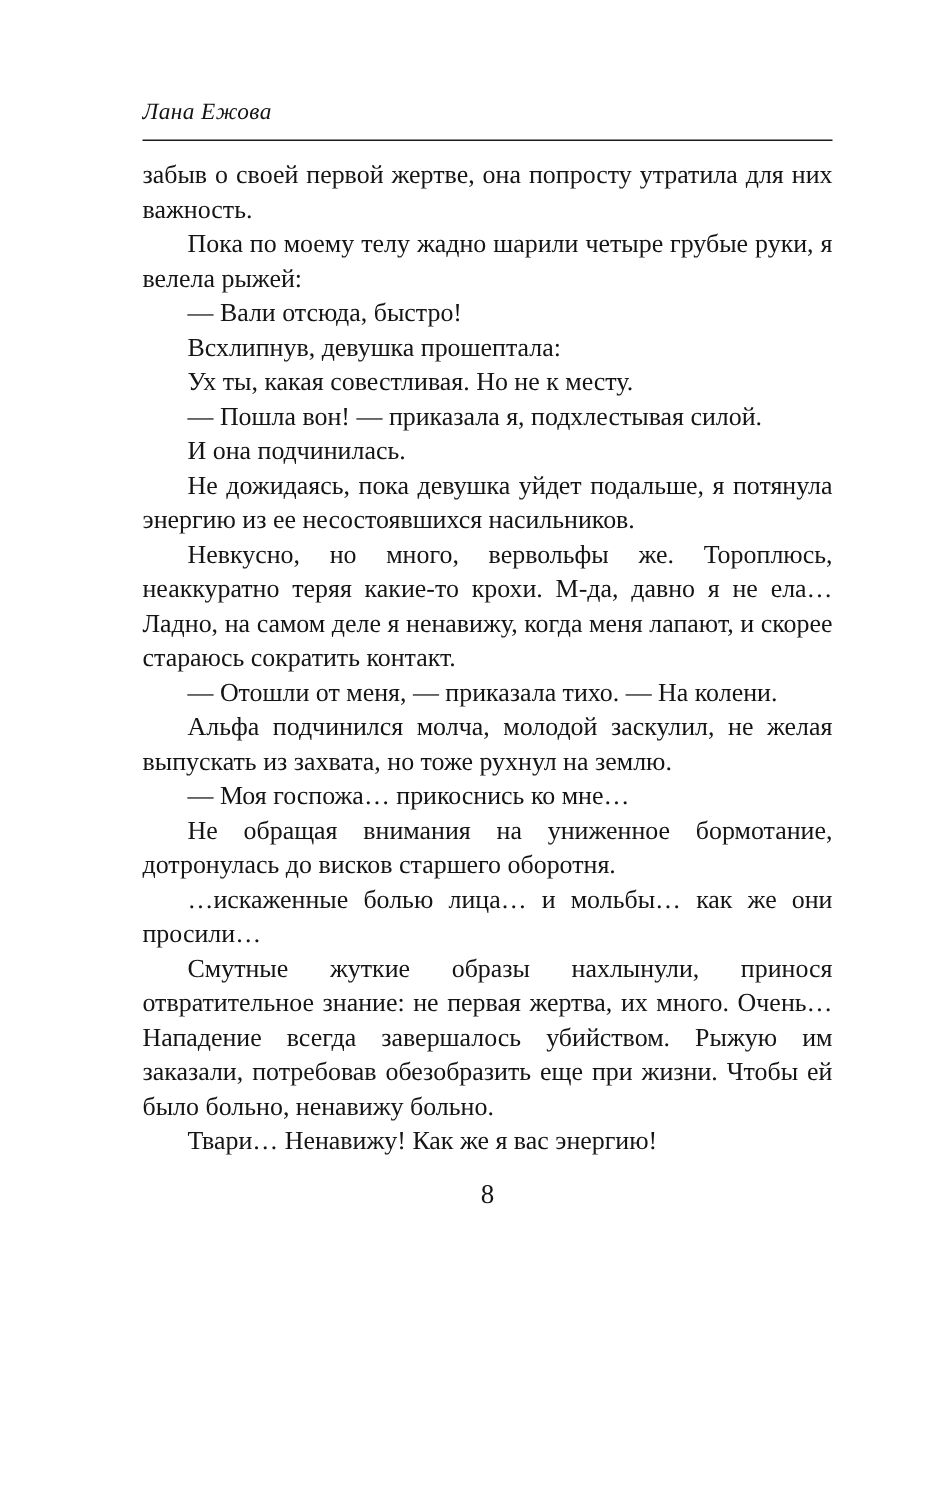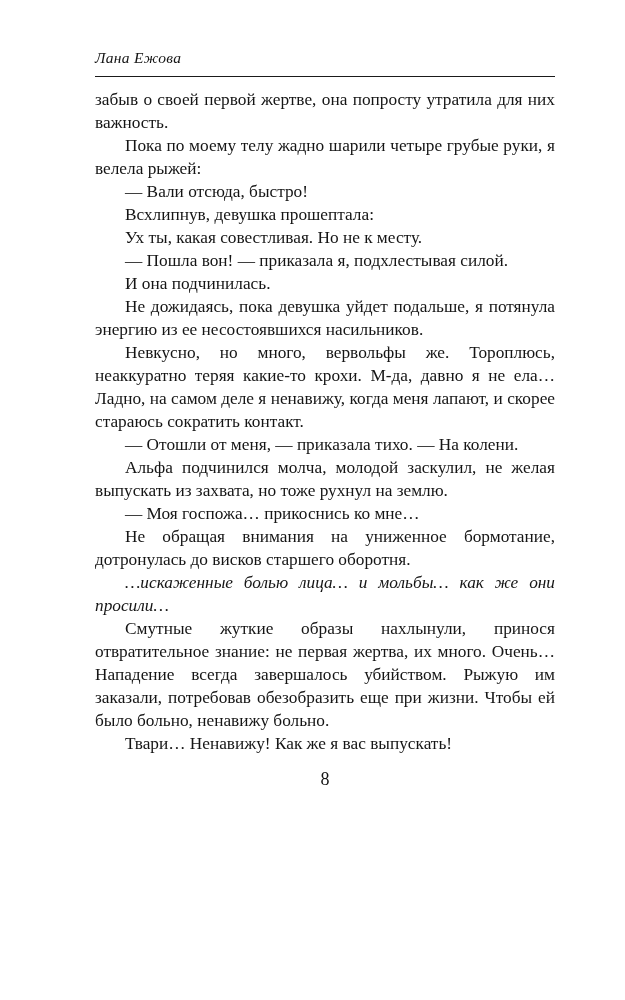--- a/index.html
+++ b/index.html
@@ -11,21 +11,21 @@
     width: 625px;
     height: 1000px;
     font-family: "Liberation Serif", "DejaVu Serif", serif;
     color: #151515;
     overflow: hidden;
   }
   .page {
     box-sizing: border-box;
     width: 625px;
     height: 1000px;
-    padding: 49px 70px 0 95px;
+    padding: 66px 70px 0 95px;
     position: relative;
   }
   .running-head {
     font-style: italic;
     font-size: 15.5px;
     letter-spacing: 0.3px;
     padding-bottom: 9px;
     border-bottom: 1.2px solid #1a1a1a;
   }
   .body-text {
@@ -35,21 +35,20 @@
     text-align: justify;
   }
   p.para {
     margin: 0;
     padding: 0;
   }
   p.para.indent {
     text-indent: 30px;
   }
   p.para.italic {
-    font-style: italic;
   }
   .page-number {
     margin-top: 14px;
     text-align: center;
     font-size: 18px;
   }
 </style>
 </head>
 <body>
 
@@ -65,17 +64,17 @@
       <p class="para indent">— Пошла вон! — приказала я, подхлестывая силой.</p>
       <p class="para indent">И она подчинилась.</p>
       <p class="para indent">Не дожидаясь, пока девушка уйдет подальше, я потянула энергию из ее несостоявшихся насильников.</p>
       <p class="para indent">Невкусно, но много, вервольфы же. Тороплюсь, неаккуратно теряя какие-то крохи. М-да, давно я не ела… Ладно, на самом деле я ненавижу, когда меня лапают, и скорее стараюсь сократить контакт.</p>
       <p class="para indent">— Отошли от меня, — приказала тихо. — На колени.</p>
       <p class="para indent">Альфа подчинился молча, молодой заскулил, не желая выпускать из захвата, но тоже рухнул на землю.</p>
       <p class="para indent">— Моя госпожа… прикоснись ко мне…</p>
       <p class="para indent">Не обращая внимания на униженное бормотание, дотронулась до висков старшего оборотня.</p>
       <p class="para indent italic">…искаженные болью лица… и мольбы… как же они просили…</p>
       <p class="para indent">Смутные жуткие образы нахлынули, принося отвратительное знание: не первая жертва, их много. Очень… Нападение всегда завершалось убийством. Рыжую им заказали, потребовав обезобразить еще при жизни. Чтобы ей было больно, ненавижу больно.</p>
-      <p class="para indent">Твари… Ненавижу! Как же я вас выпускать!</p>
+      <p class="para indent">Твари… Ненавижу! Как же я вас энергию!</p>
     </div>
 
   <div class="page-number">8</div>
 </div>
 
 </body></html>

